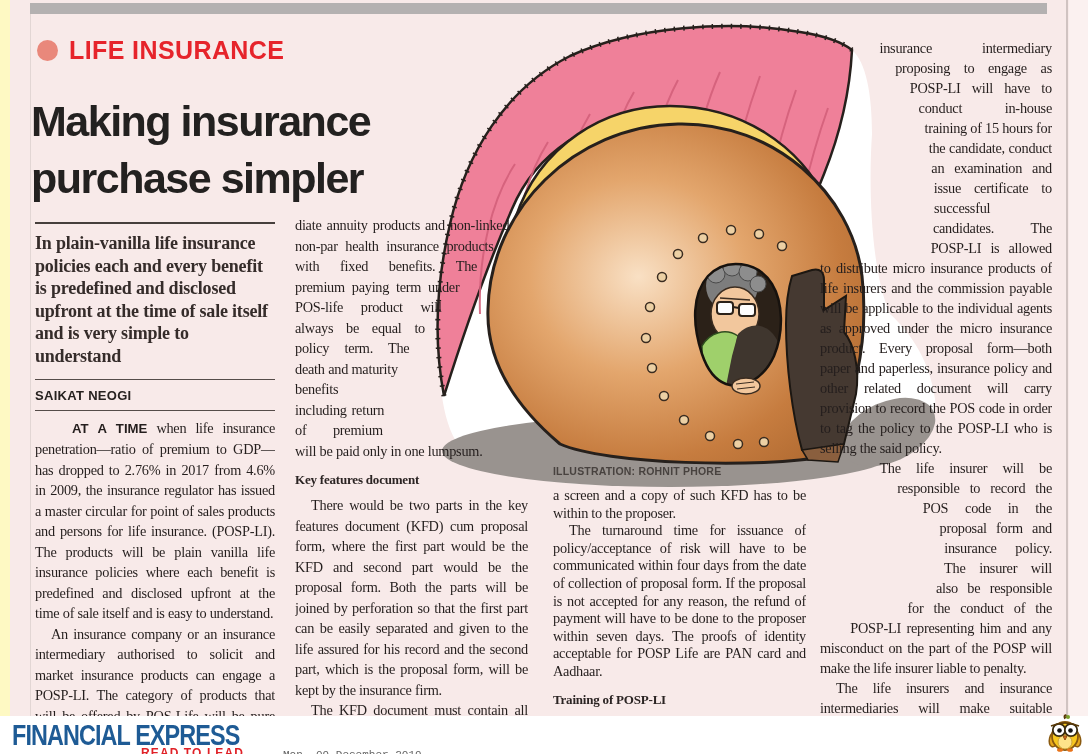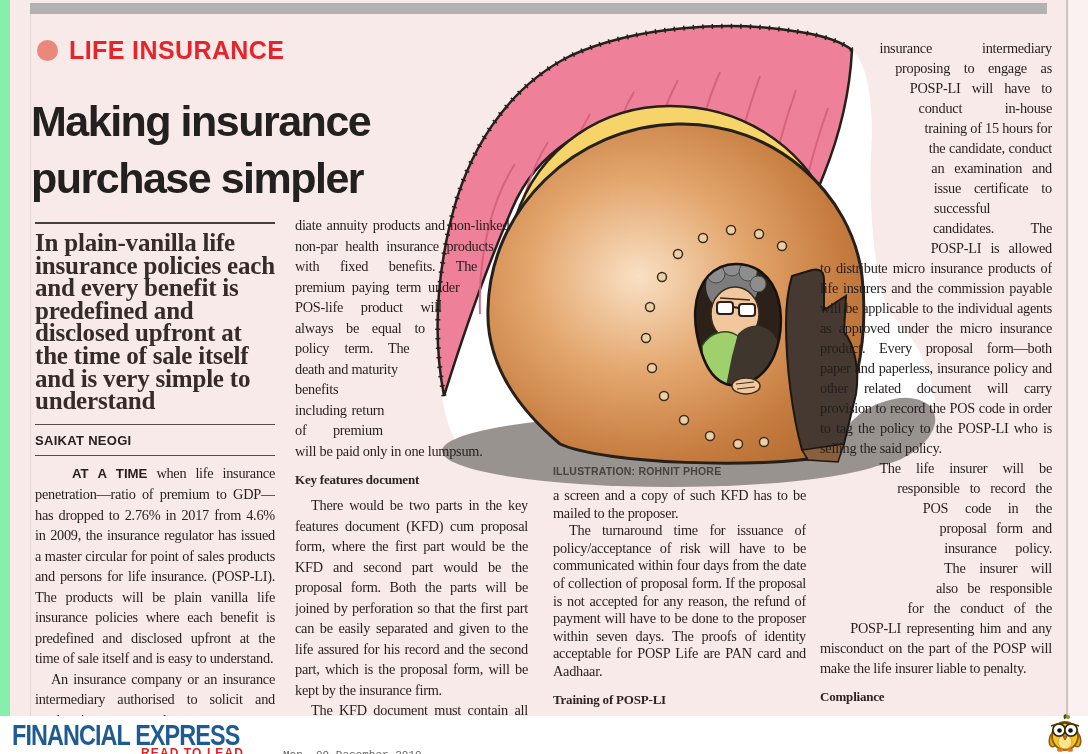--- a/index.html
+++ b/index.html
@@ -1,16 +1,16 @@
 <!DOCTYPE html>
 <html><head>
 <meta charset="utf-8">
 <style>
   html,body { margin:0; padding:0; background:#e9e9e9; }
-  .canvas { position:relative; width:1088px; height:754px; background:#86efac; overflow:hidden;
+  .canvas { position:relative; width:1088px; height:754px; background:#fef9c3; overflow:hidden;
             font-family:"Liberation Serif", serif; }
   
   .clip   { position:absolute; left:10px; top:0; width:1078px; height:716px; background:#f8eae9;
             border-bottom:1px solid #d8cdcb; }
   .lighter-edge { position:absolute; left:1069px; top:0; width:19px; height:716px; background:#fbf1f0; }
   .topbar { position:absolute; left:30px; top:3px; width:1017px; height:11px; background:#b4b1b1; }
   .rule-v-left  { position:absolute; left:30px; top:14px; width:1px;  height:702px; background:#e2d6d4; }
   .rule-v-right { position:absolute; left:1066px; top:0; width:2px; height:716px; background:#d0c3c1; }
 
   
@@ -19,21 +19,21 @@
               letter-spacing:.4px; color:#e6242b; }
   .cat-dot  { width:21px; height:21px; border-radius:50%; background:#e9887b; flex:0 0 auto; }
   .headline { position:absolute; left:31px; top:64px; width:478px;
               font-family:"Liberation Sans",sans-serif; font-weight:700; font-size:43px;
               line-height:57px; letter-spacing:-1.5px; color:#232120; }
 
   
   .col1 { position:absolute; left:35px; top:222px; width:240px; height:494px; overflow:hidden; }
   .rule-h   { border-top:2px solid #463f3c; }
   .rule-h2  { border-top:1.5px solid #554c49; }
-  .standfirst { font-weight:bold; font-size:25px; line-height:22.6px; color:#352c2a;
+  .standfirst { font-weight:bold; font-size:18px; line-height:22.6px; color:#352c2a;
                 letter-spacing:-.2px; padding:8px 0 11px; }
   .byline   { font-family:"Liberation Sans",sans-serif; font-weight:bold; font-size:13px;
               letter-spacing:.3px; color:#272220; padding:8px 0 7px; }
   .bodytxt  { font-size:14.3px; line-height:20.5px; text-align:justify; color:#241e1d;
               letter-spacing:-.25px; padding-top:7px; }
   .lead-in  { font-family:"Liberation Sans",sans-serif; font-weight:bold; font-size:13.2px; letter-spacing:0;margin-left:37px; }
   p.para { margin:0; }
   p.indent { text-indent:16px; }
 
   
@@ -189,32 +189,31 @@
 
   <div class="col col2">
     <div class="wrapshape w2"></div>
     <p class="para">diate annuity products and non-linked non-par health insurance products with fixed benefits. The premium paying term under POS-life product will always be equal to policy term. The death and maturity benefits including return of premium will be paid only in one lumpsum.</p>
     <h3 class="sechead clear-r">Key features document</h3>
     <p class="para indent">There would be two parts in the key features document (KFD) cum proposal form, where the first part would be the KFD and second part would be the proposal form. Both the parts will be joined by perforation so that the first part can be easily separated and given to the life assured for his record and the second part, which is the proposal form, will be kept by the insurance firm.</p>
     <p class="para indent">The KFD document must contain all the key benefits under the plan including the sum assured on death, maturity benefit, surrender value, paid up value, exclusions, registered name and address of the life insurer. In online mode, an explicit and exclusive consent will be taken for KFD in</p>
   </div>
 
   <div class="col col3">
-    <p class="para">a screen and a copy of such KFD has to be mailed to the proposer.</p>
+    <p class="para">a screen and a copy of such KFD has to be within to the proposer.</p>
     <p class="para indent">The turnaround time for issuance of policy/acceptance of risk will have to be communicated within four days from the date of collection of proposal form. If the proposal is not accepted for any reason, the refund of payment will have to be done to the proposer within seven days. The proofs of identity acceptable for POSP Life are PAN card and Aadhaar.</p>
     <h3 class="sechead">Training of POSP-LI</h3>
     <p class="para indent">A life insurance company or a life</p>
   </div>
 
   <div class="col col4">
     <div class="wrapshape w4a"></div>
     <p class="para">insurance intermediary proposing to engage as POSP-LI will have to conduct in-house training of 15 hours for the candidate, conduct an examination and issue certificate to successful candidates. The POSP-LI is allowed to distribute micro insurance products of life insurers and the commission payable will be applicable to the individual agents as approved under the micro insurance product. Every proposal form—both paper and paperless, insurance policy and other related document will carry provision to record the POS code in order to tag the policy to the POSP-LI who is selling the said policy.</p>
     <div class="wrapshape w4b"></div>
     <p class="para">The life insurer will be responsible to record the POS code in the proposal form and insurance policy. The insurer will also be responsible for the conduct of the POSP-LI representing him and any misconduct on the part of the POSP will make the life insurer liable to penalty.</p>
-    <h3 class="sechead clear-l">Compliance</h3>
     <p class="para indent">The life insurers and insurance intermediaries will make suitable provisions in their policy administration system to capture the identity proof details submitted by POS persons attached to POS code. If POS persons are authorised to collect and remit the premium, they will have to issue acknowledgement on collection of premiums and every insurer will put in place procedures to enable this</p>
   </div>
 
   <div class="footer">
     <div class="fe-logo">
       <div class="fe-brand">FINANCIAL EXPRESS</div>
       <div class="fe-tag">READ TO LEAD</div>
     </div>
     <div class="meta">
       <div>Mon, 09 December 2019</div>

